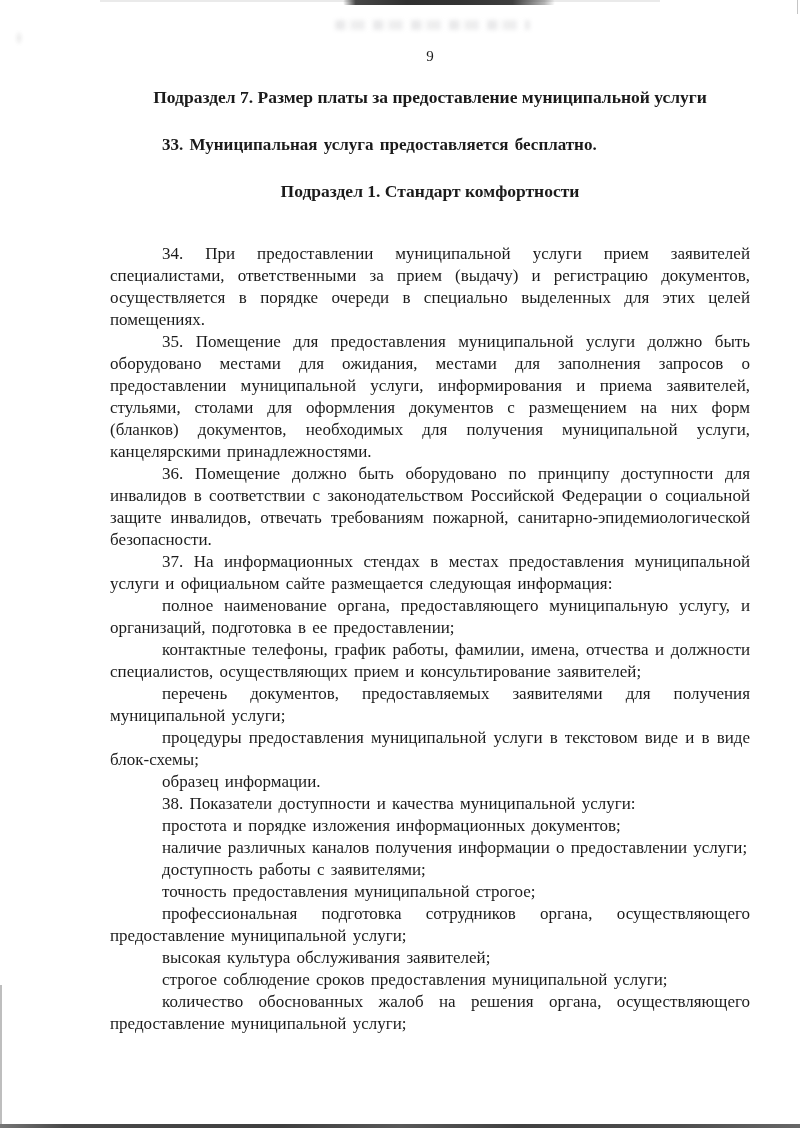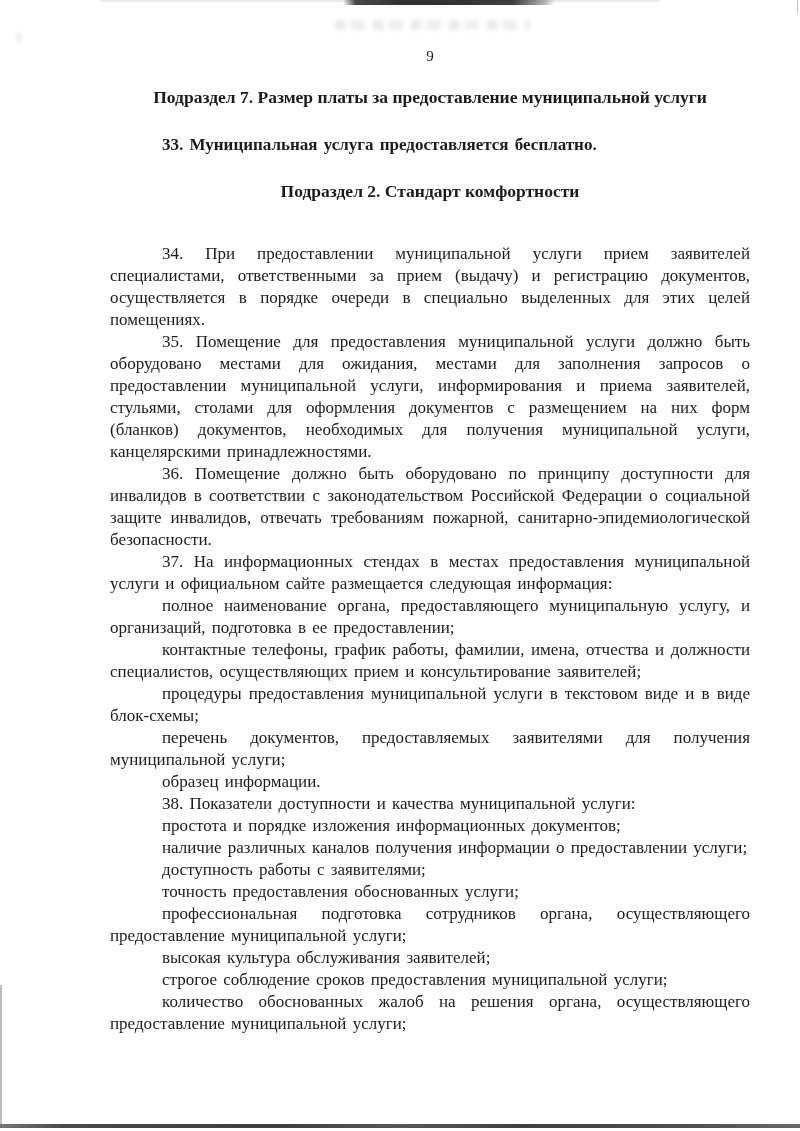--- a/index.html
+++ b/index.html
@@ -110,37 +110,37 @@
   <div class="artifact bottom-bar"></div>
 
   <div class="content">
 
     <p class="page-number">9</p>
 
     <h1 class="doc-heading heading-7">Подраздел 7. Размер платы за предоставление муниципальной услуги</h1>
 
     <p class="para para-33">33. Муниципальная услуга предоставляется бесплатно.</p>
 
-    <h2 class="doc-heading heading-8">Подраздел 2. Стандарт комфортности</h2>
+    <h2 class="doc-heading heading-8">Подраздел 1. Стандарт комфортности</h2>
 
     <div class="body-paragraphs">
       <p class="para">34. При предоставлении муниципальной услуги прием заявителей специалистами, ответственными за прием (выдачу) и регистрацию документов, осуществляется в порядке очереди в специально выделенных для этих целей помещениях.</p>
       <p class="para">35. Помещение для предоставления муниципальной услуги должно быть оборудовано местами для ожидания, местами для заполнения запросов о предоставлении муниципальной услуги, информирования и приема заявителей, стульями, столами для оформления документов с размещением на них форм (бланков) документов, необходимых для получения муниципальной услуги, канцелярскими принадлежностями.</p>
       <p class="para">36. Помещение должно быть оборудовано по принципу доступности для инвалидов в соответствии с законодательством Российской Федерации о социальной защите инвалидов, отвечать требованиям пожарной, санитарно-эпидемиологической безопасности.</p>
       <p class="para">37. На информационных стендах в местах предоставления муниципальной услуги и официальном сайте размещается следующая информация:</p>
       <p class="para">полное наименование органа, предоставляющего муниципальную услугу, и организаций, подготовка в ее предоставлении;</p>
       <p class="para">контактные телефоны, график работы, фамилии, имена, отчества и должности специалистов, осуществляющих прием и консультирование заявителей;</p>
+      <p class="para">перечень документов, предоставляемых заявителями для получения муниципальной услуги;</p>
       <p class="para">процедуры предоставления муниципальной услуги в текстовом виде и в виде блок-схемы;</p>
-      <p class="para">перечень документов, предоставляемых заявителями для получения муниципальной услуги;</p>
       <p class="para">образец информации.</p>
       <p class="para">38. Показатели доступности и качества муниципальной услуги:</p>
       <p class="para">простота и порядке изложения информационных документов;</p>
       <p class="para">наличие различных каналов получения информации о предоставлении услуги;</p>
       <p class="para">доступность работы с заявителями;</p>
-      <p class="para">точность предоставления обоснованных услуги;</p>
+      <p class="para">точность предоставления муниципальной строгое;</p>
       <p class="para">профессиональная подготовка сотрудников органа, осуществляющего предоставление муниципальной услуги;</p>
       <p class="para">высокая культура обслуживания заявителей;</p>
       <p class="para">строгое соблюдение сроков предоставления муниципальной услуги;</p>
       <p class="para">количество обоснованных жалоб на решения органа, осуществляющего предоставление муниципальной услуги;</p>
     </div>
 
   </div>
 </div>
 
 </body></html>

